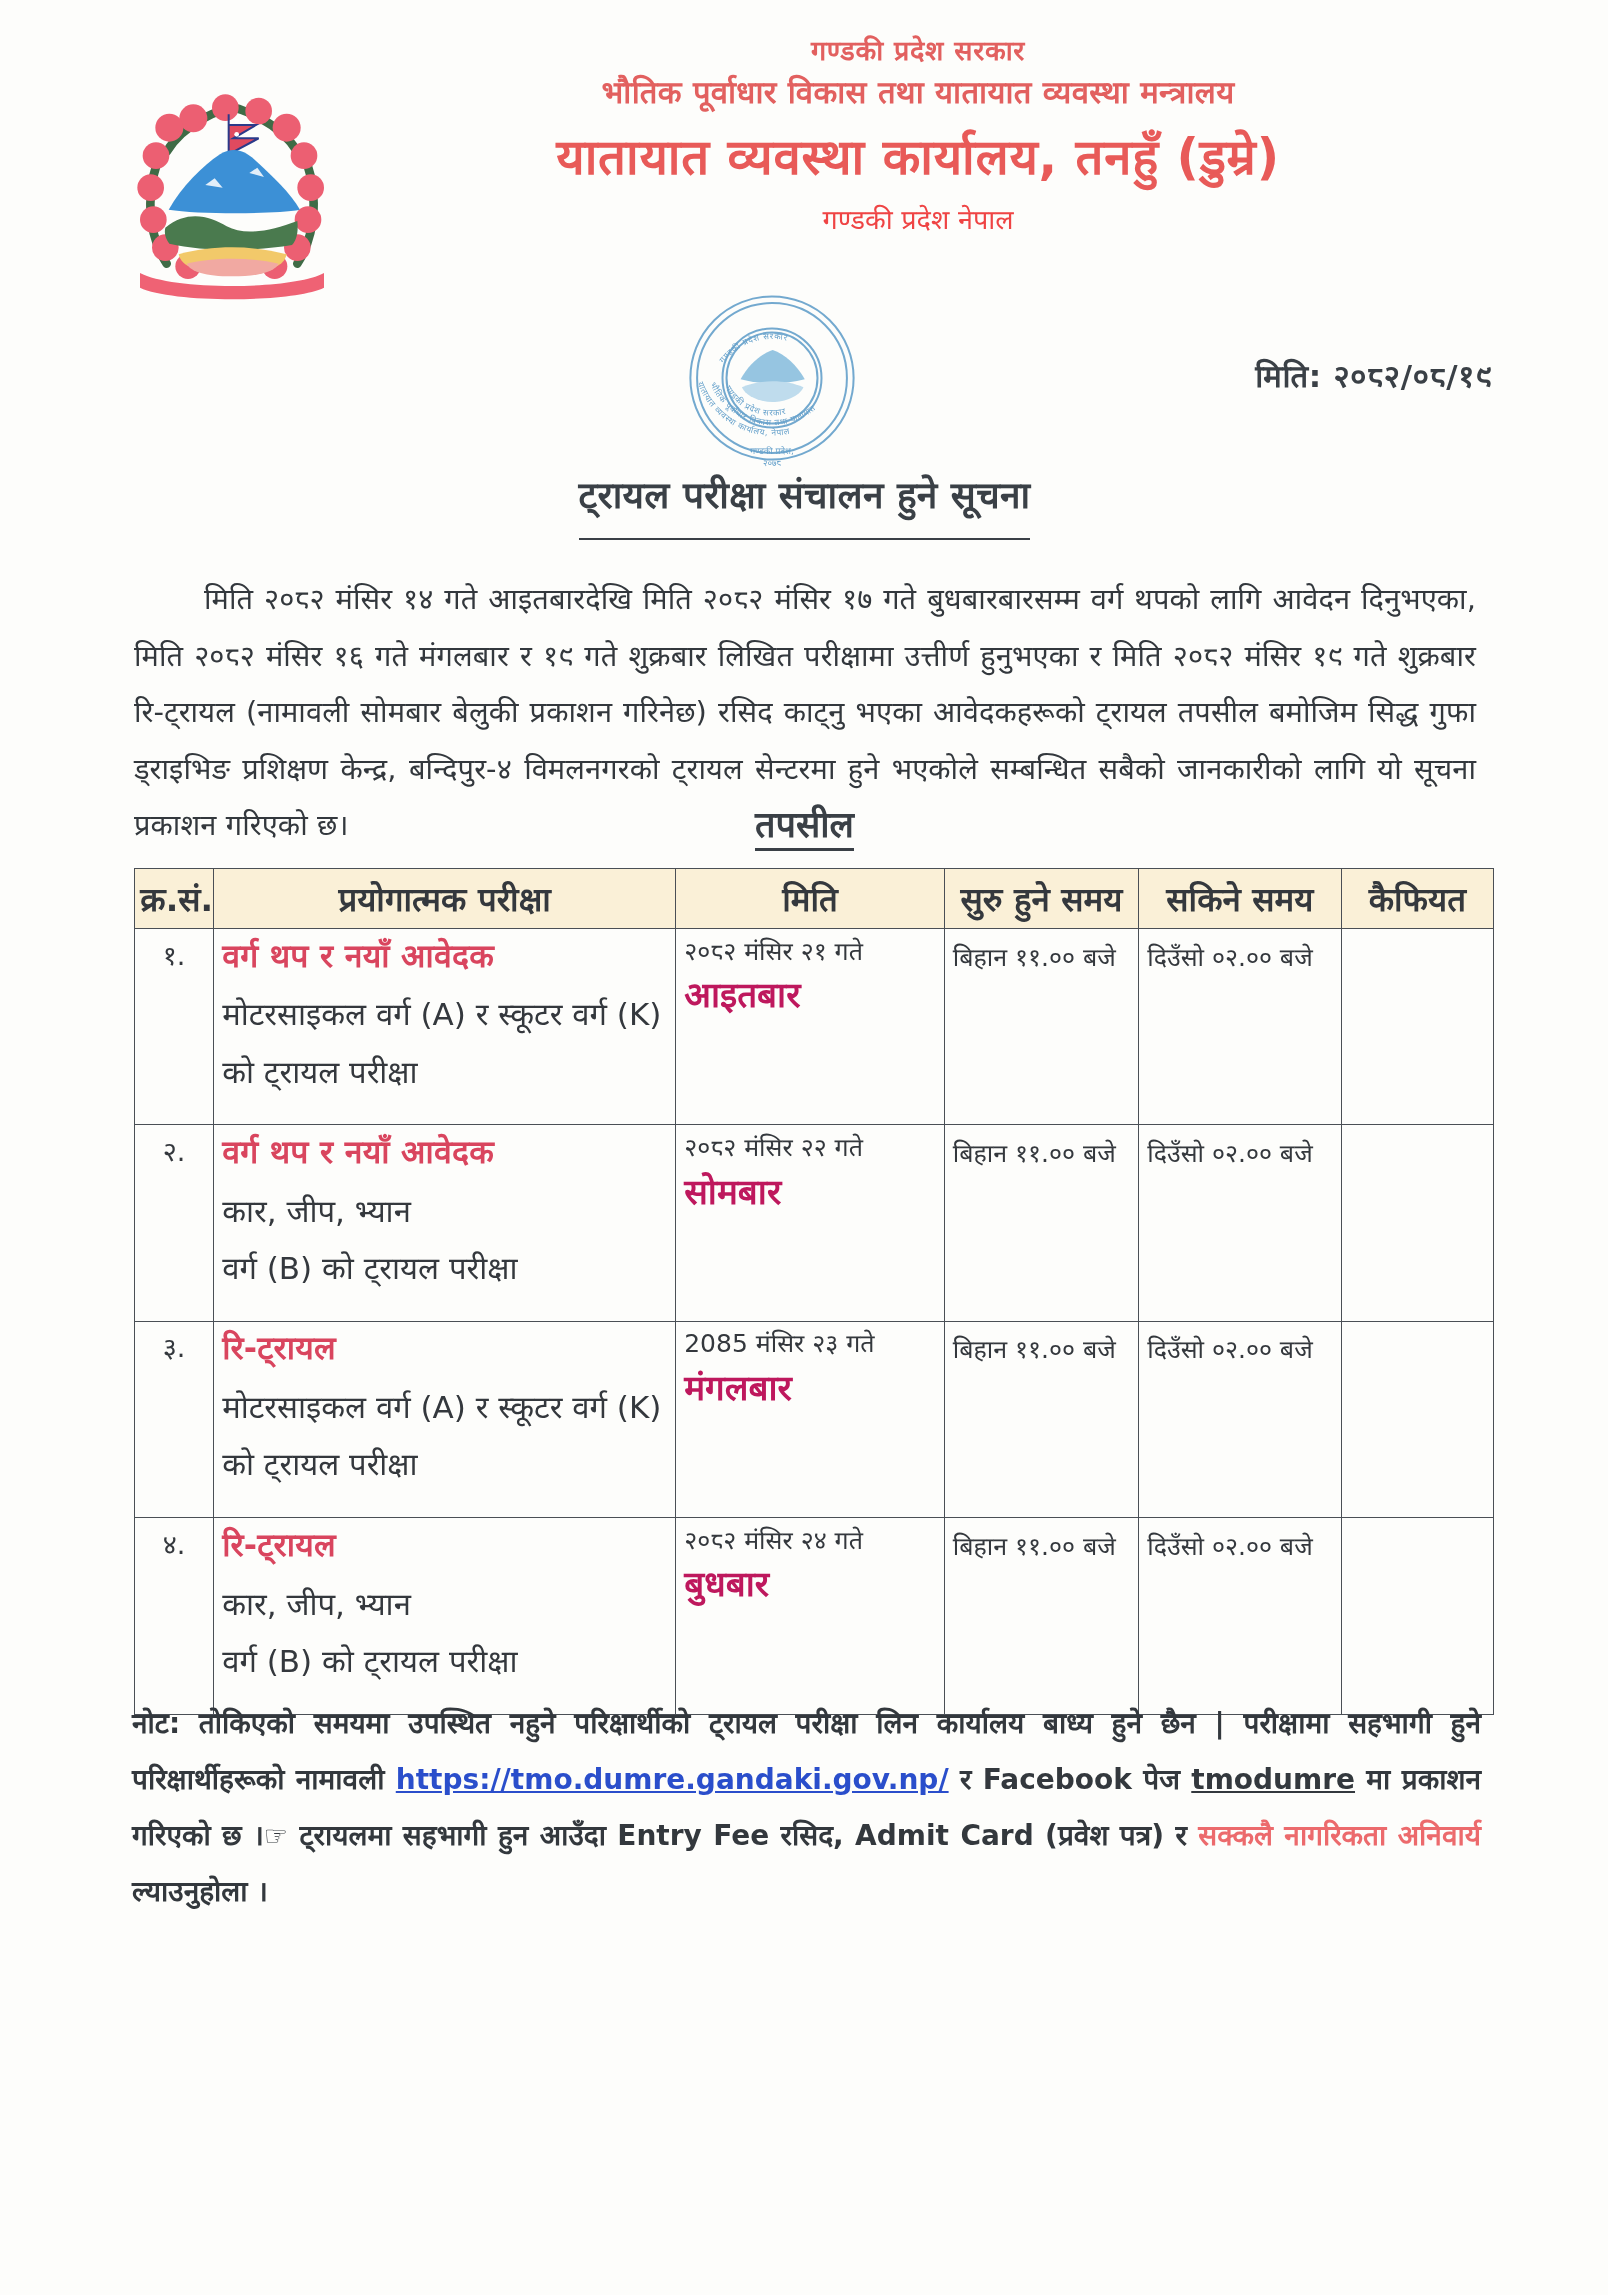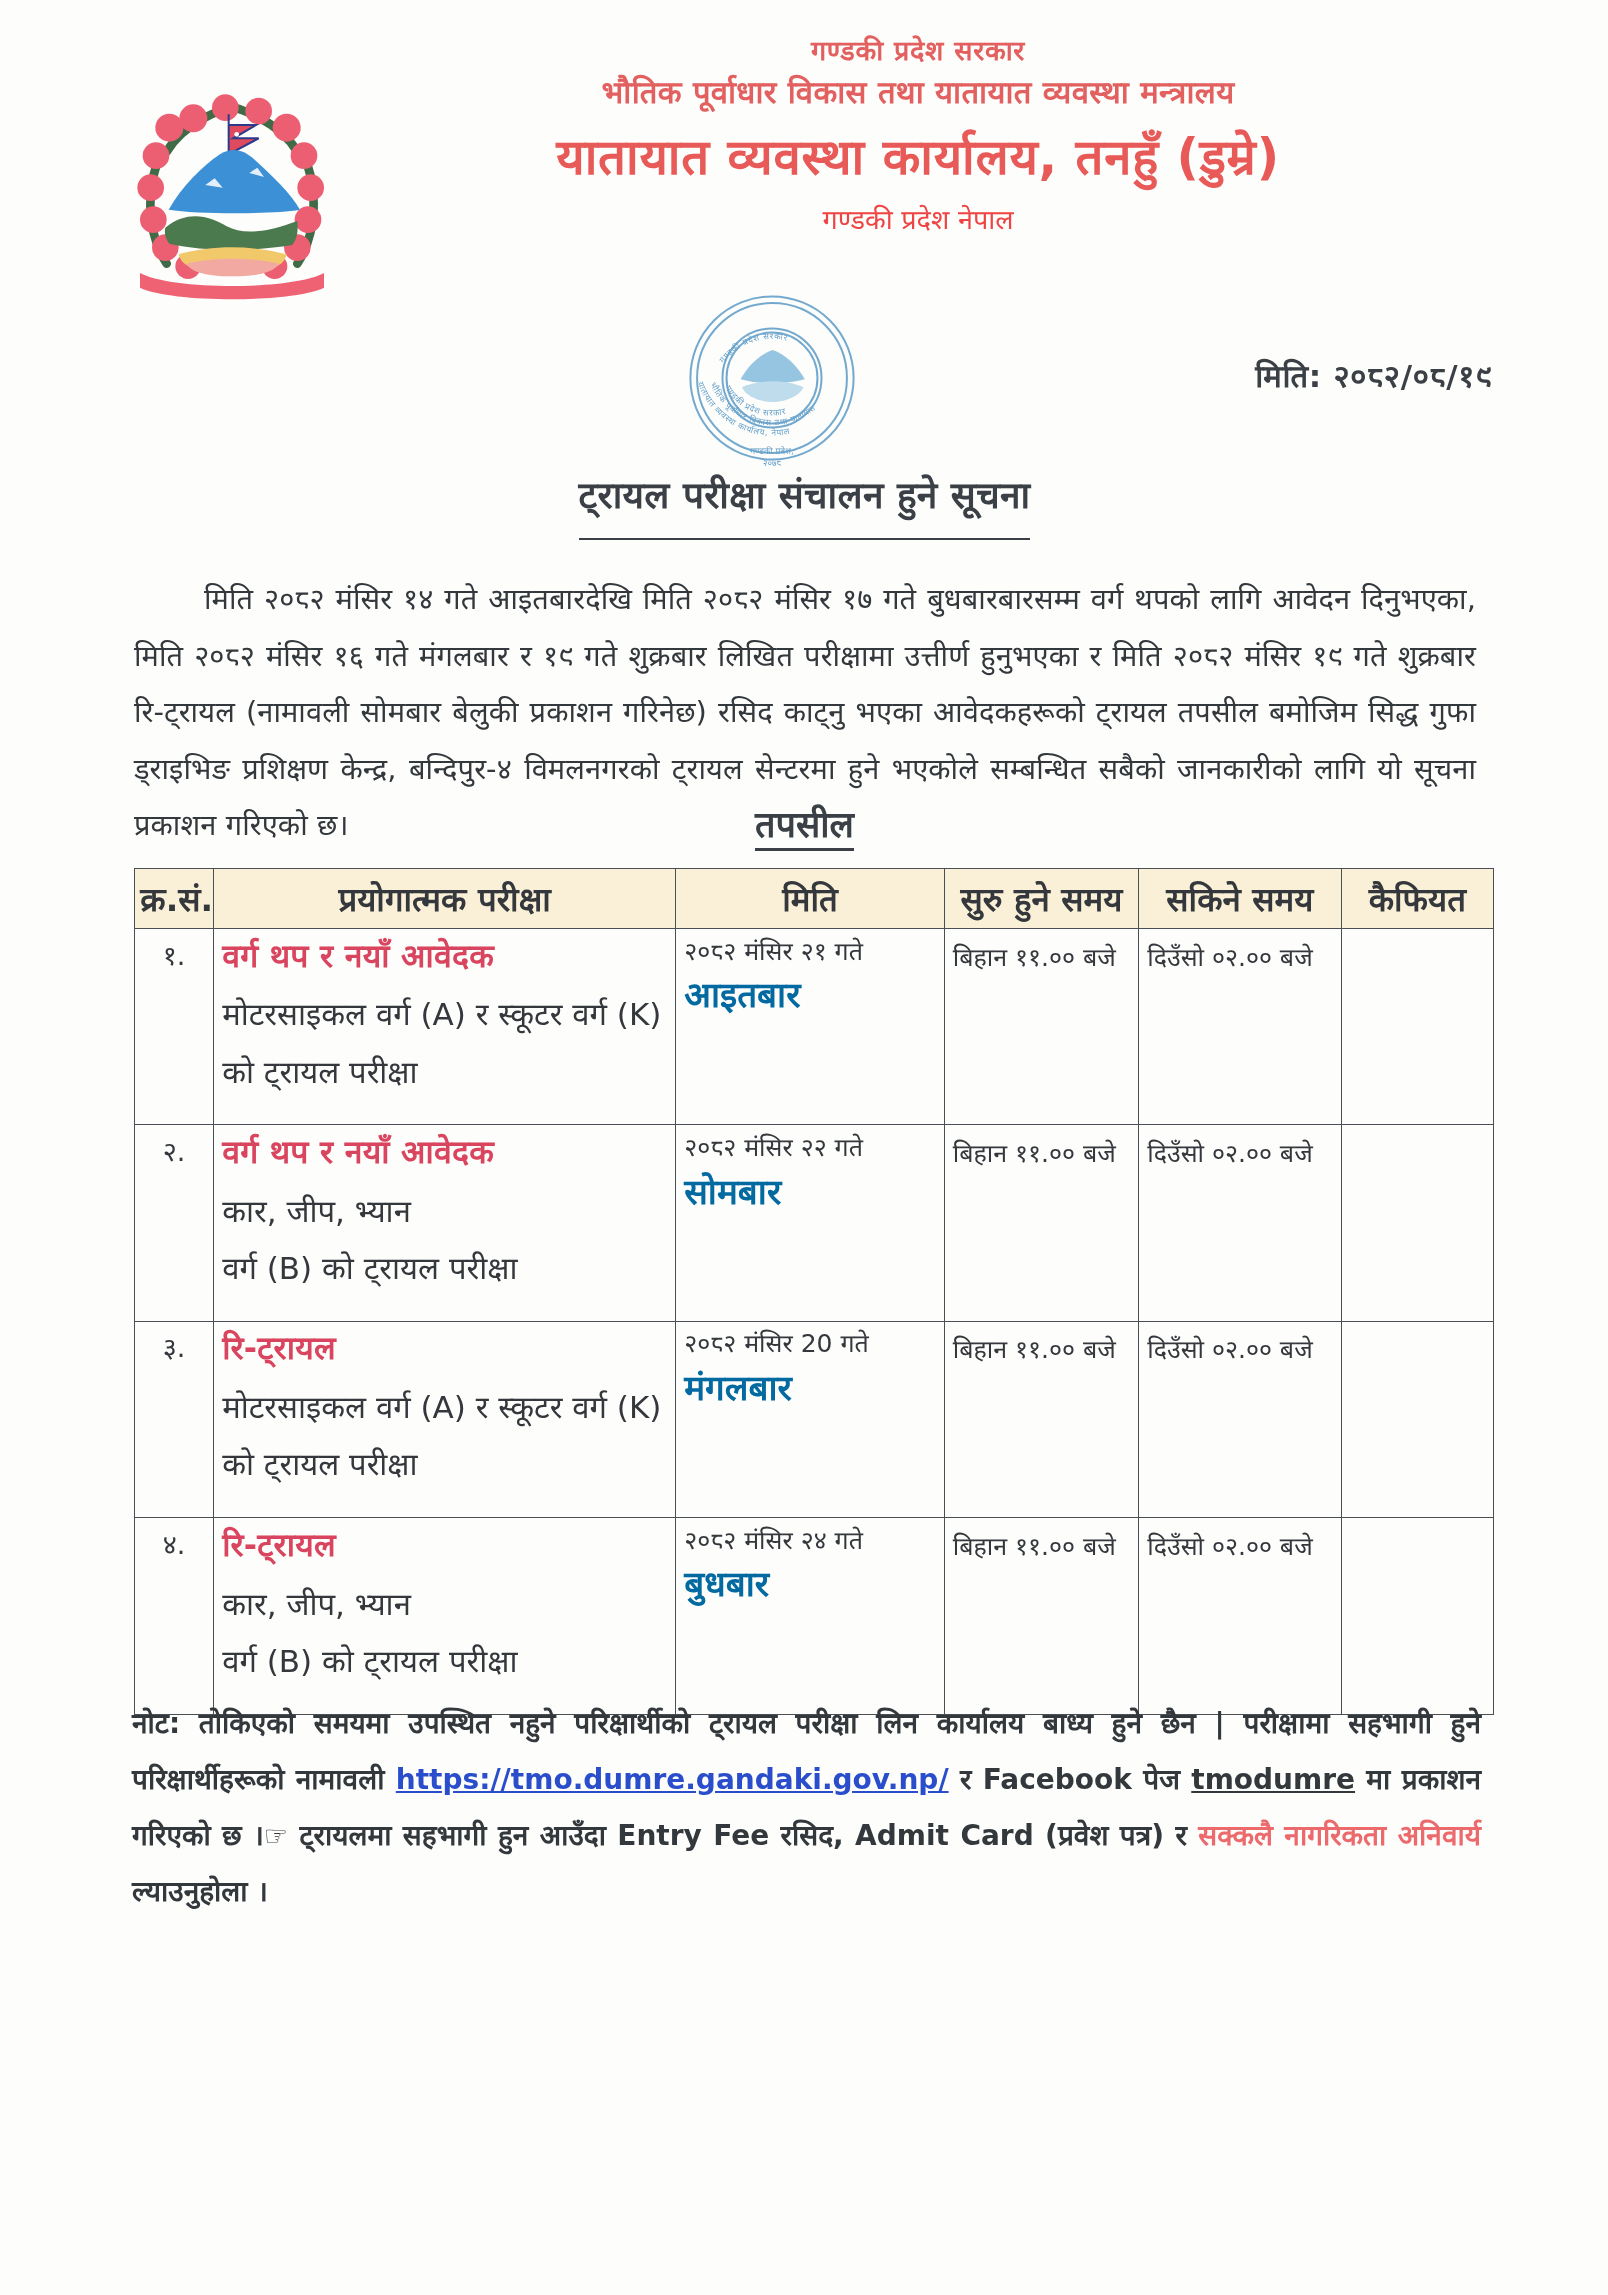--- a/index.html
+++ b/index.html
@@ -186,21 +186,21 @@
   }
   .date-top {
     font-size: 25px;
     color: #34383d;
     line-height: 1.3;
     white-space: nowrap;
   }
   .date-day {
     font-size: 35px;
     font-weight: 700;
-    color: #0369a1;
+    color: #be185d;
     line-height: 1.35;
     margin-top: 4px;
   }
   .time-cell {
     font-size: 25px;
     line-height: 1.75;
     color: #34383d;
   }
   td.body-cell { height: 182px; }
   td.remark-cell { }
@@ -416,21 +416,21 @@
           <td class="time-cell body-cell">दिउँसो ०२.०० बजे</td>
           <td class="remark-cell body-cell"></td>
         </tr>
         <tr>
           <td class="sn body-cell">३.</td>
           <td class="body-cell">
             <div class="exam-head">रि-ट्रायल</div>
             <div class="exam-body">मोटरसाइकल वर्ग (A) र स्कूटर वर्ग (K) को ट्रायल परीक्षा</div>
           </td>
           <td class="body-cell">
-            <div class="date-top">२०८२ मंसिर 20 गते</div>
+            <div class="date-top">2085 मंसिर २३ गते</div>
             <div class="date-day">मंगलबार</div>
           </td>
           <td class="time-cell body-cell">बिहान ११.०० बजे</td>
           <td class="time-cell body-cell">दिउँसो ०२.०० बजे</td>
           <td class="remark-cell body-cell"></td>
         </tr>
         <tr>
           <td class="sn body-cell">४.</td>
           <td class="body-cell">
             <div class="exam-head">रि-ट्रायल</div>

